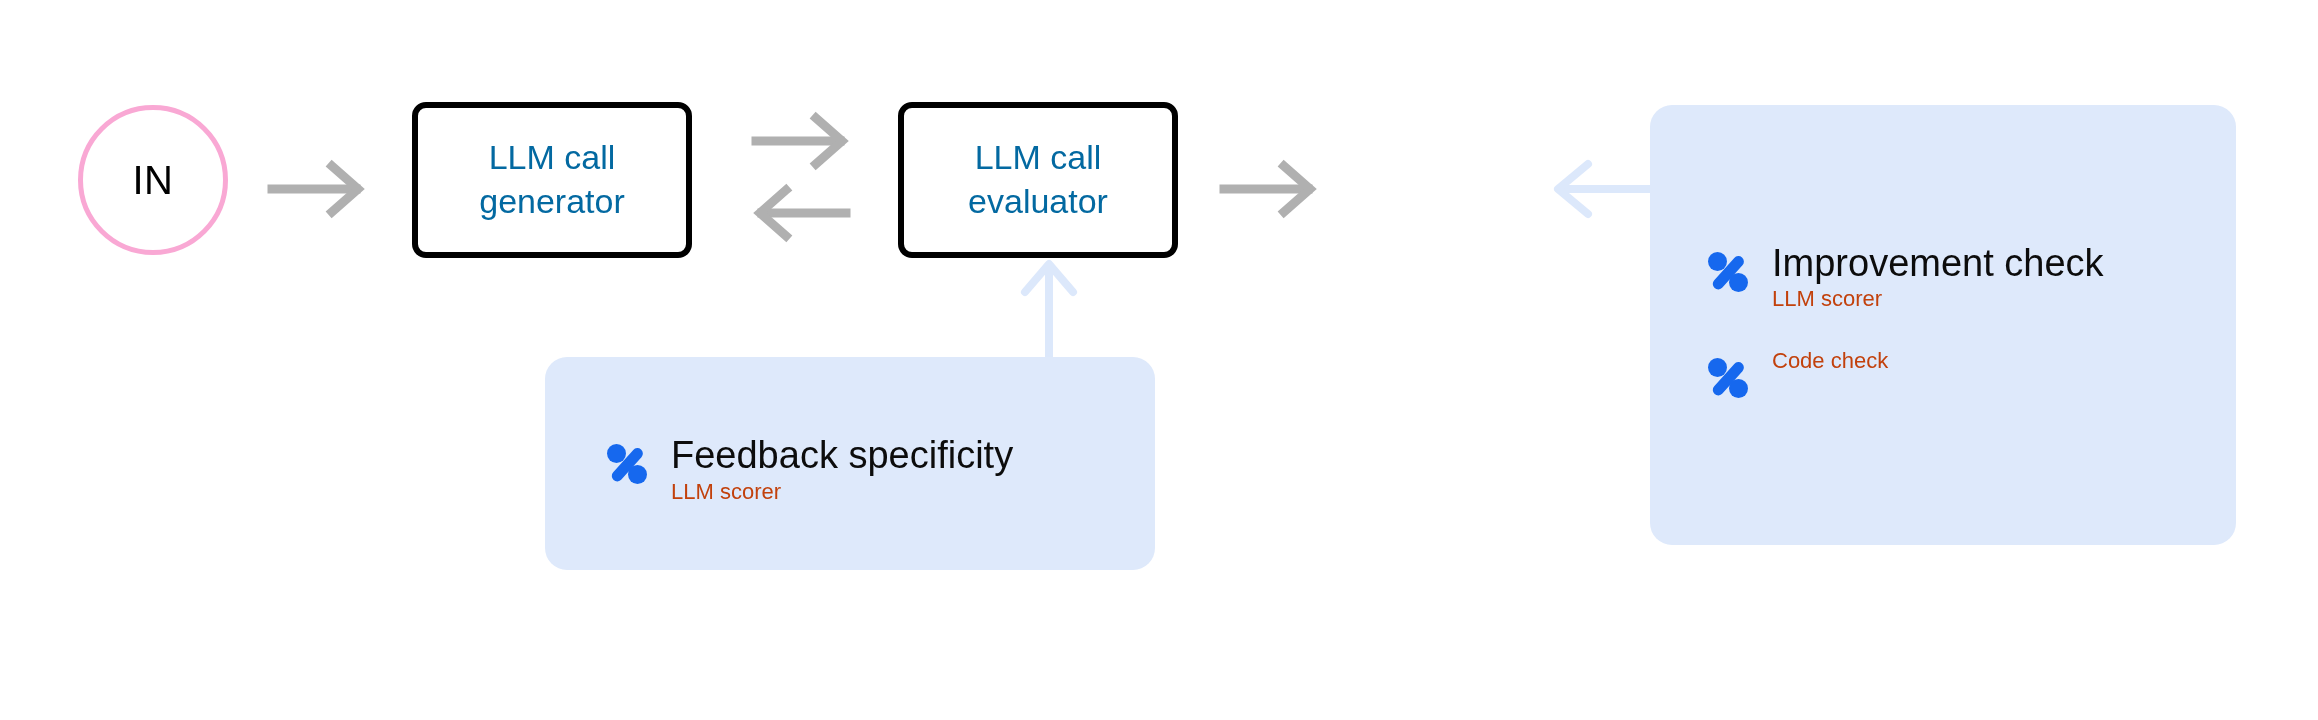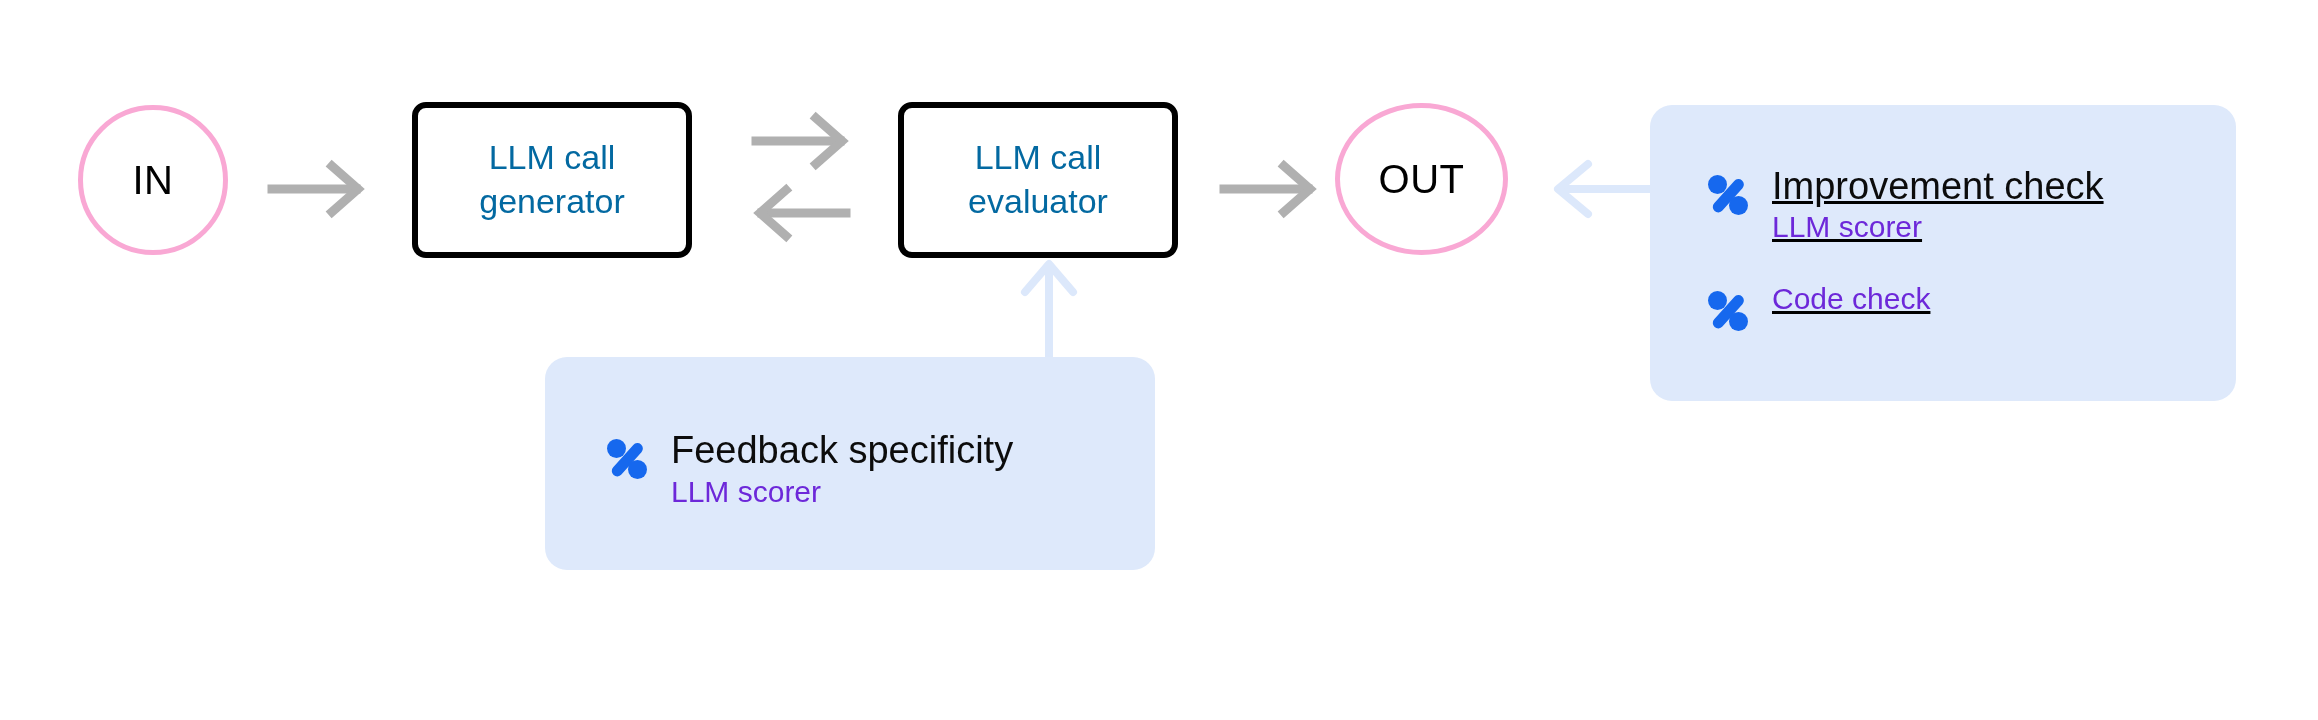--- a/index.html
+++ b/index.html
@@ -72,21 +72,21 @@
   
   .scorer-panel {
     position: absolute;
     box-sizing: border-box;
     background: #dee9fb;
     border-radius: 22px;
     display: flex;
     flex-direction: column;
     justify-content: center;
   }
-  #panel-right  { left: 1650px; top: 105px; width: 586px; height: 296px; padding: 0 0 8px 56px; gap: 36px; text-decoration: underline; }
+  #panel-right  { left: 1650px; top: 105px; width: 586px; height: 440px; padding: 0 0 8px 56px; gap: 36px; }
   #panel-bottom { left: 545px;  top: 357px; width: 610px; height: 213px; padding: 12px 0 0 60px; }
 
   .scorer-item {
     display: flex;
     align-items: flex-start;
     gap: 22px;
   }
   .scorer-icon {
     flex: none;
     width: 44px;
@@ -98,22 +98,22 @@
     flex-direction: column;
     gap: 2px;
   }
   .scorer-title {
     font-size: 38px;
     color: #0c0c0c;
     line-height: 1.12;
     white-space: nowrap;
   }
   .scorer-subtitle {
-    font-size: 30px;
-    color: #6d28d9;
+    font-size: 22px;
+    color: #c2410c;
     line-height: 1.2;
     white-space: nowrap;
   }
 </style>
 </head>
 <body>
 
 <div id="canvas">
 
   <div class="node-circle" id="node-in">
@@ -151,23 +151,20 @@
 evaluator</span>
   </div>
 
   <svg class="arrow-svg" style="left:1220px; top:160px;" width="110" height="60" viewBox="0 0 110 60">
     <g stroke="#b0b0b0" stroke-width="9" fill="none" stroke-linecap="square" stroke-linejoin="miter">
       <line x1="4" y1="29" x2="88" y2="29"></line>
       <polyline points="64,6 90,29 64,52"></polyline>
     </g>
   </svg>
 
-  <div class="node-circle" id="node-out">
-    <span class="label">OUT</span>
-  </div>
 
   <svg class="arrow-svg" style="left:1548px; top:160px;" width="130" height="60" viewBox="0 0 130 60">
     <g stroke="#dce8fb" stroke-width="8" fill="none" stroke-linecap="round" stroke-linejoin="round">
       <line x1="126" y1="29" x2="12" y2="29"></line>
       <polyline points="40,4 10,29 40,54"></polyline>
     </g>
   </svg>
 
   <svg class="arrow-svg" style="left:1018px; top:252px;" width="62" height="112" viewBox="0 0 62 112">
     <g stroke="#dce8fb" stroke-width="8" fill="none" stroke-linecap="round" stroke-linejoin="round">

